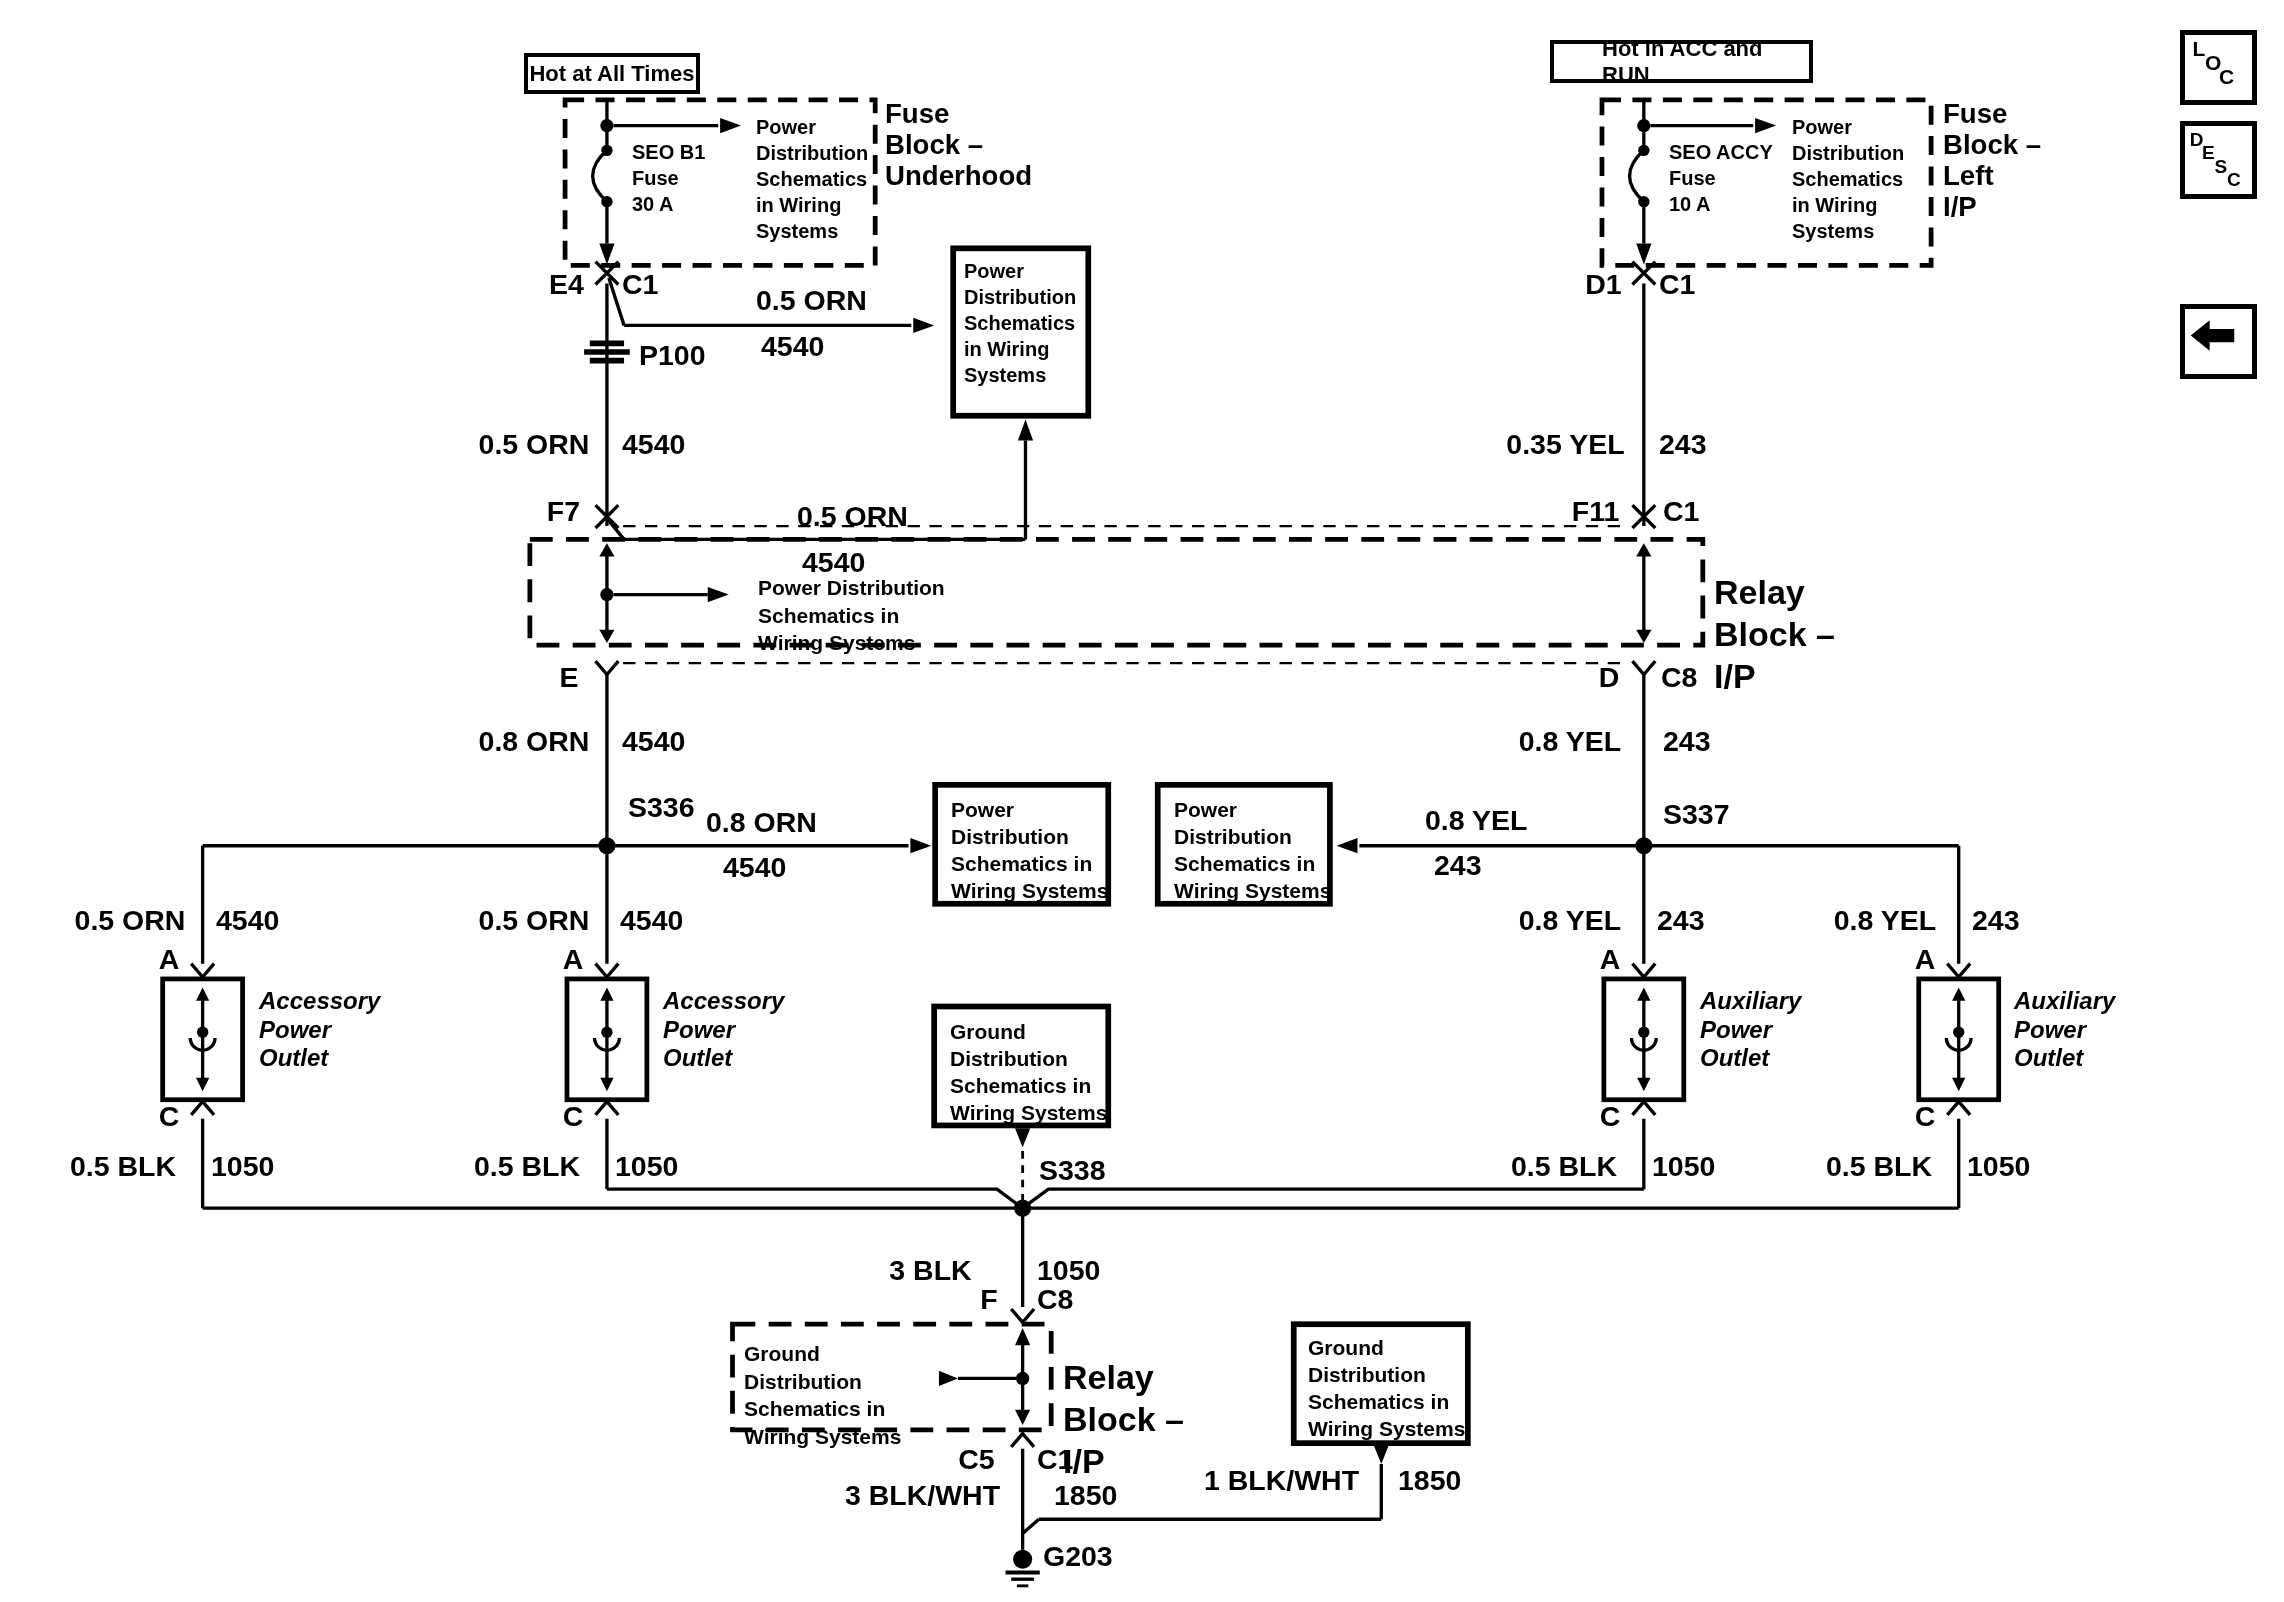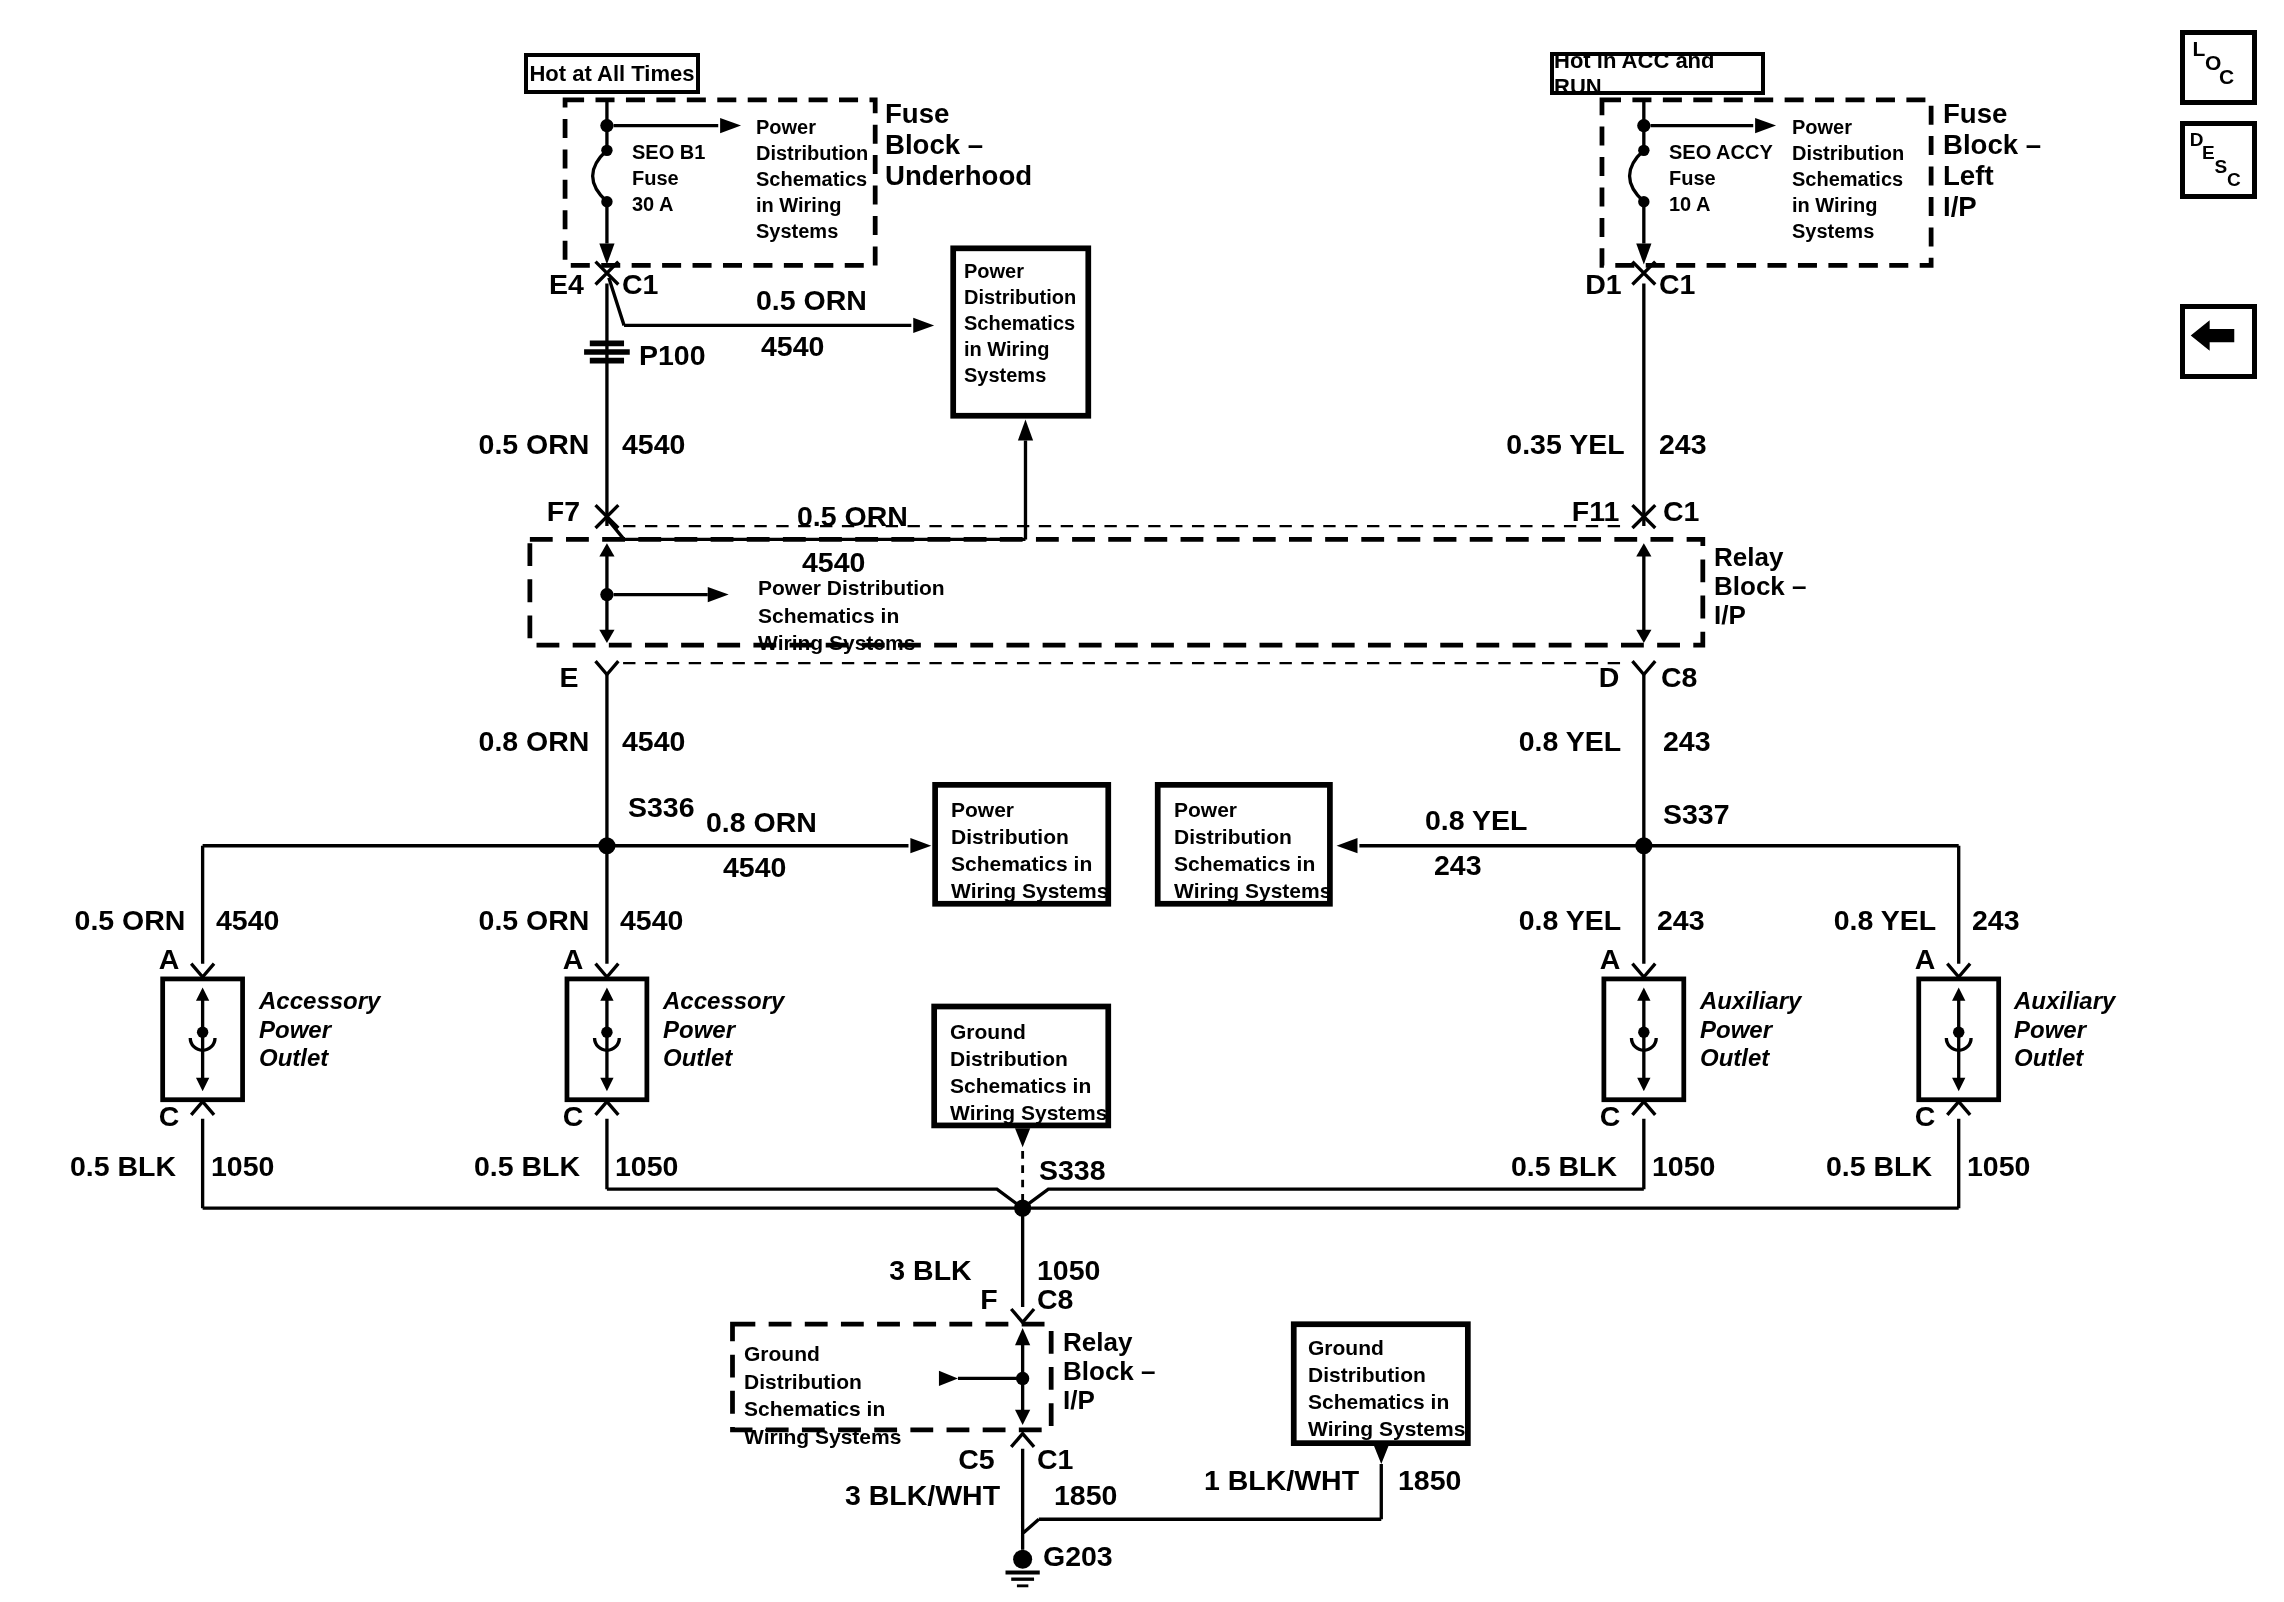--- a/index.html
+++ b/index.html
@@ -4,21 +4,21 @@
 <style>
   html,body{margin:0;padding:0;background:#ffffff;}
   .stage{position:relative;width:2285px;height:1603px;background:#ffffff;overflow:hidden;
          font-family:"Liberation Sans","DejaVu Sans",sans-serif;color:#000;}
   svg.gfx{position:absolute;left:0;top:0;}
   .lab{position:absolute;white-space:pre-line;font-weight:bold;font-size:28.5px;line-height:30px;color:#000;}
   .sm{font-size:20px;line-height:26px;}
   .md{font-size:21px;line-height:27px;}
   .md3{font-size:21px;line-height:27.6px;}
   .big{font-size:27.6px;line-height:31px;}
-  .rb{font-size:26px;line-height:29px;}
+  .rb{font-size:34px;line-height:42px;margin-top:28px;}
   .ol{font-size:24px;line-height:28.5px;font-style:italic;}
   .rt{text-align:center;}
   .banner{position:absolute;border:4.8px solid #000;font-weight:bold;font-size:22px;
           display:flex;align-items:center;justify-content:center;background:#fff;}
   .btn{position:absolute;border:5.7px solid #000;background:#fff;cursor:pointer;}
   .btn span{position:absolute;font-weight:bold;}
 </style>
 </head>
 <body>
 
@@ -168,21 +168,21 @@
       <circle cx="1075" cy="1639" r="10" fill="#000" stroke="none"></circle>
       <path d="M1057,1653 H1093" stroke-width="4"></path>
       <path d="M1063,1660 H1087" stroke-width="3.5"></path>
       <path d="M1069,1667 H1081" stroke-width="3"></path>
     </g>
   </svg>
 
   <div class="banner" style="left:524px;top:53px;width:168px;height:33px;">
     <span>Hot at All Times</span>
   </div>
-  <div class="banner" style="left:1550px;top:52px;width:207px;height:35px;">
+  <div class="banner" style="left:1550px;top:40px;width:207px;height:35px;padding-left:48px;">
     <span>Hot in ACC and RUN</span>
   </div>
 
   <div class="btn" style="left:2180px;top:30px;width:67px;height:65px;">
     <span style="left:7.6px;top:1.9px;font-size:21px;">L</span>
     <span style="left:20px;top:16px;font-size:21px;">O</span>
     <span style="left:34px;top:30px;font-size:21px;">C</span>
   </div>
   <div class="btn" style="left:2180px;top:121px;width:67px;height:68px;">
     <span style="left:4.8px;top:2.9px;font-size:19px;">D</span>

